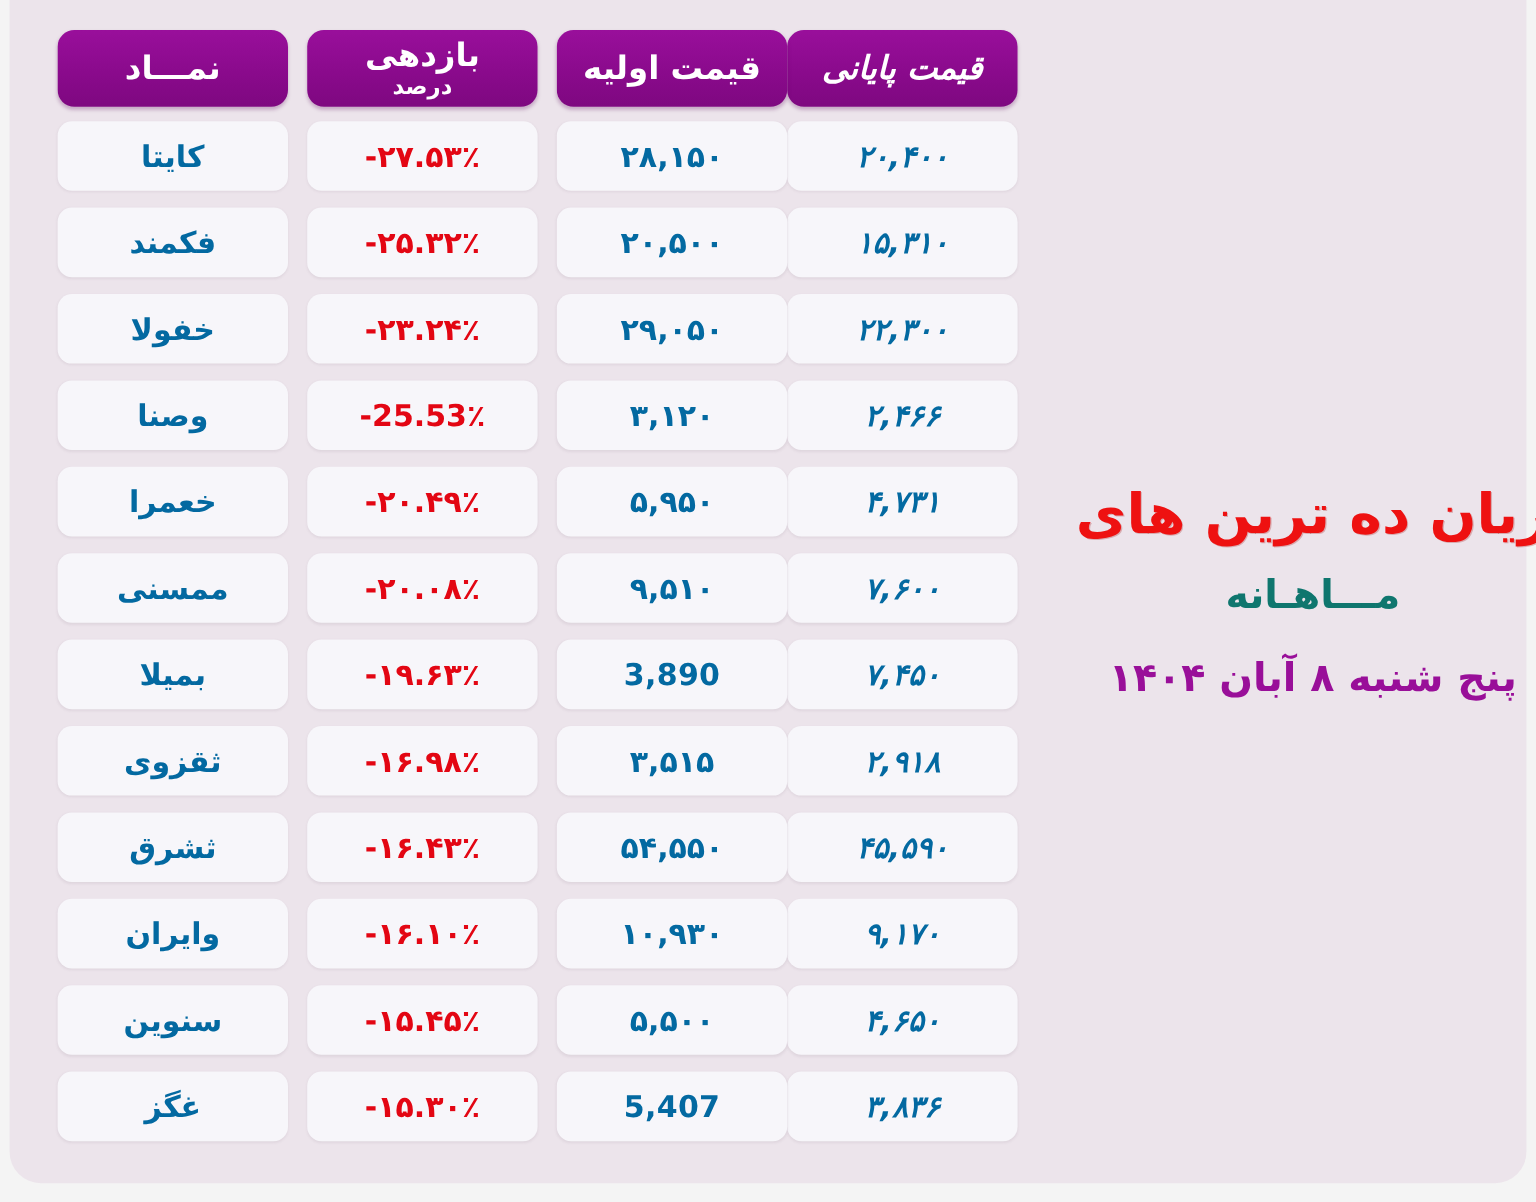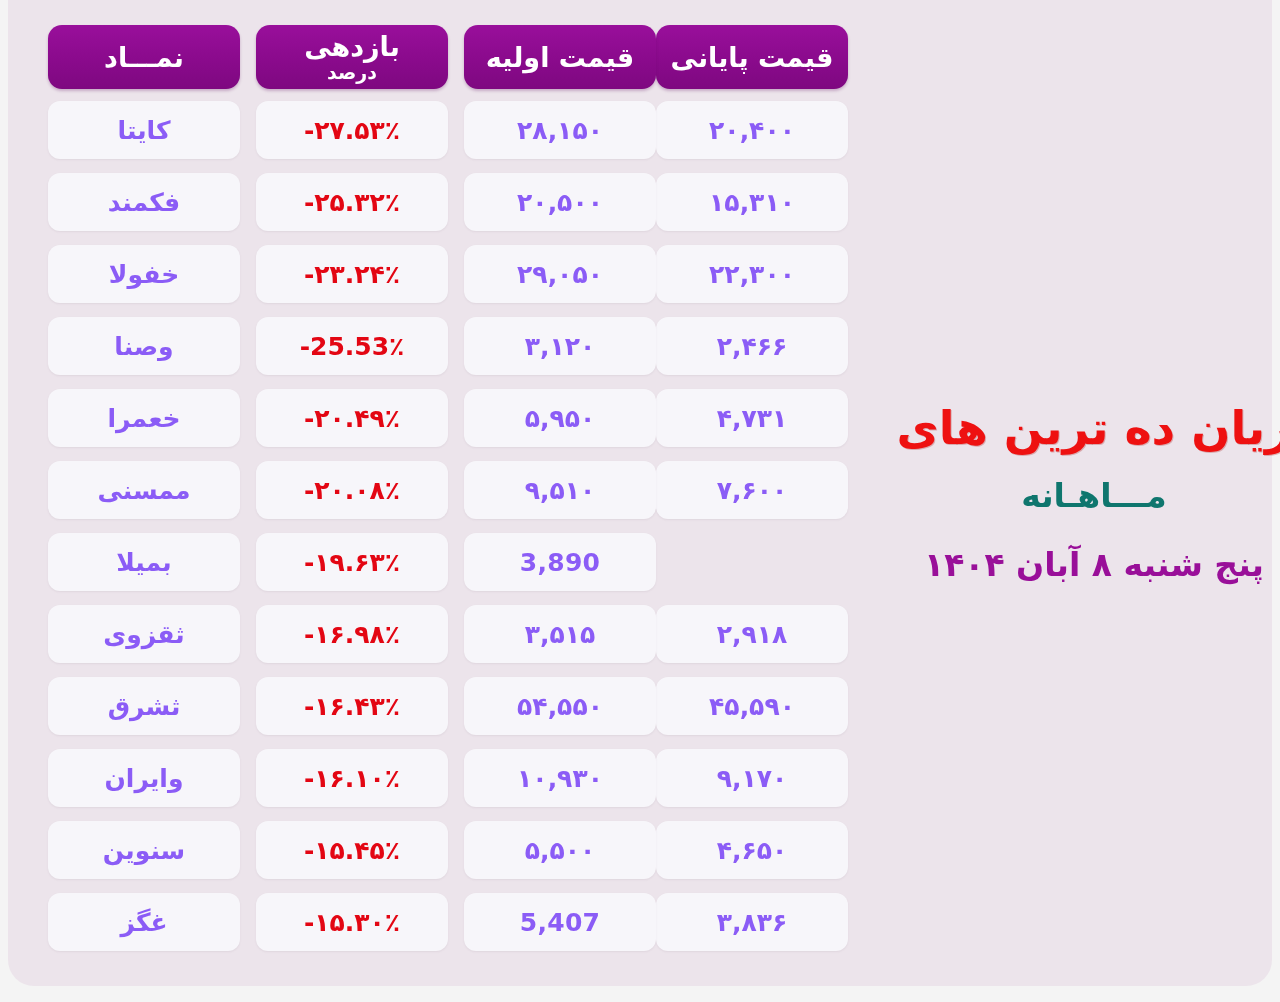--- a/index.html
+++ b/index.html
@@ -59,30 +59,30 @@
   .cell {
     box-sizing: border-box;
     display: flex;
     align-items: center;
     justify-content: center;
     border-radius: 12px;
     background: #f7f6fa;
     box-shadow: 0 1px 2px rgba(120,100,120,0.10);
     text-align: center;
     font-weight: bold;
-    color: #8b5cf6;
+    color: #0369a1;
     font-size: 25px;
     letter-spacing: 0.3px;
   }
 
   
   .c-symbol  { width: 192px; margin-left: 16px; }
   .c-return  { width: 192px; margin-left: 16px; }
   .c-initial { width: 192px; margin-left: 16px; }
-  .c-final   { width: 192px; margin-left: 0; }
+  .c-final   { width: 192px; margin-left: 0; font-style: italic; }
 
   .header-row .cell {
     background: #8d0c8f;
     background-image: linear-gradient(180deg, #990f9b 0%, #8a0a8c 55%, #7e0880 100%);
     color: #ffffff;
     border-radius: 14px;
     box-shadow: 0 2px 3px rgba(90,0,90,0.25);
     font-size: 27px;
     flex-direction: column;
     line-height: 1.0;
@@ -194,20 +194,21 @@
           <div class="row">
             <div class="cell c-symbol val-symbol">ممسنی</div>
             <div class="cell c-return val-return">-۲۰.۰۸٪</div>
             <div class="cell c-initial">۹,۵۱۰</div>
             <div class="cell c-final">۷,۶۰۰</div>
           </div>
           <div class="row">
             <div class="cell c-symbol val-symbol">بمیلا</div>
             <div class="cell c-return val-return">-۱۹.۶۳٪</div>
             <div class="cell c-initial">3,890</div>
+            <div class="cell c-final">۷,۴۵۰</div>
           </div>
           <div class="row">
             <div class="cell c-symbol val-symbol">ثقزوی</div>
             <div class="cell c-return val-return">-۱۶.۹۸٪</div>
             <div class="cell c-initial">۳,۵۱۵</div>
             <div class="cell c-final">۲,۹۱۸</div>
           </div>
           <div class="row">
             <div class="cell c-symbol val-symbol">ثشرق</div>
             <div class="cell c-return val-return">-۱۶.۴۳٪</div>

